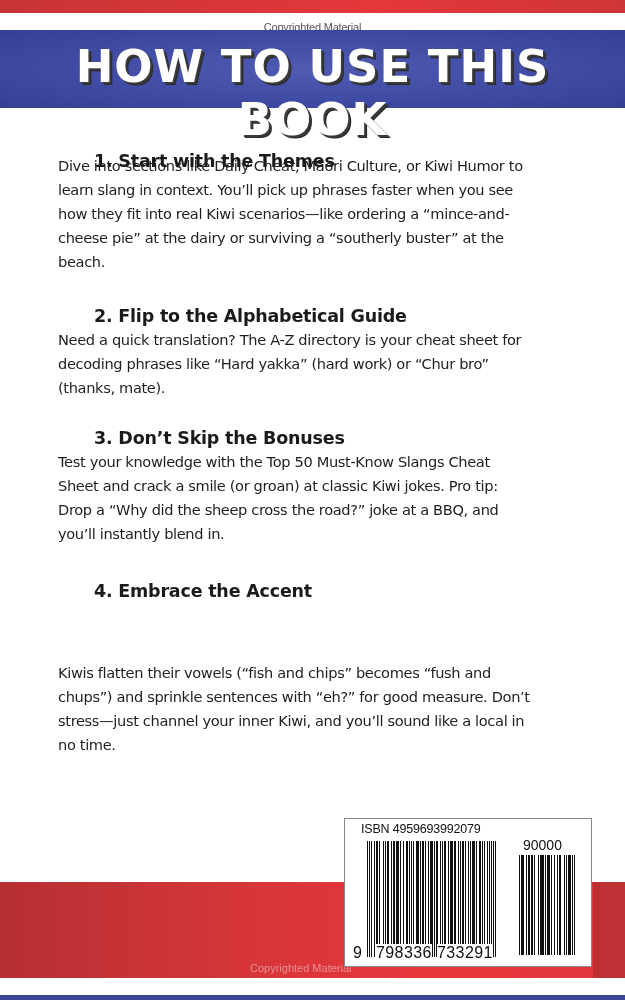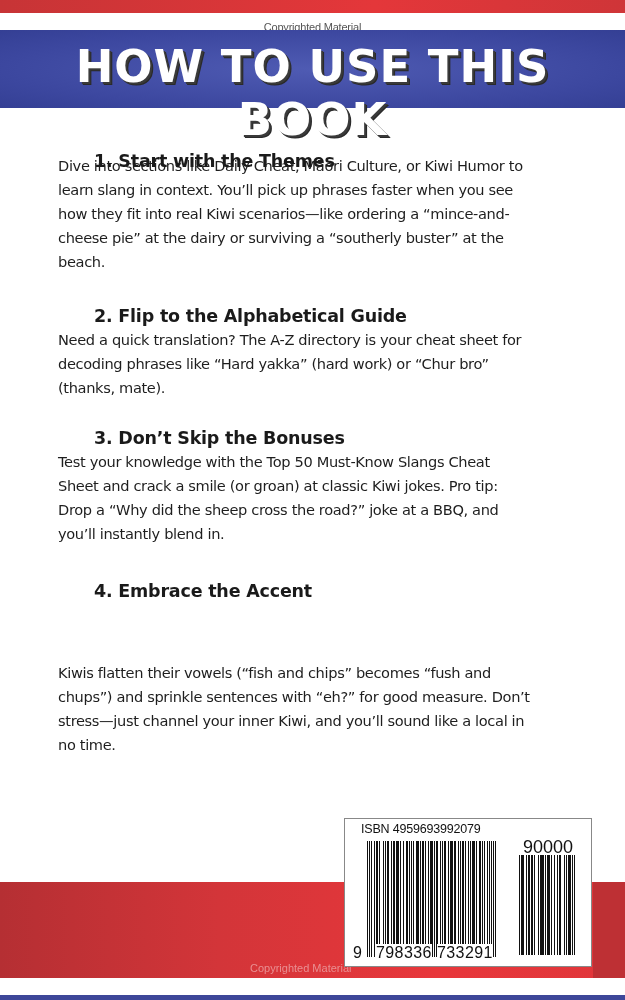--- a/index.html
+++ b/index.html
@@ -10,21 +10,21 @@
   .copyright-top { left: 0; width: 625px; top: 21px; text-align: center; font-family: "Liberation Sans", sans-serif; font-size: 11px; color: #555; letter-spacing: -0.2px; }
   .title { left: 0; top: 40px; width: 625px; text-align: center; font-family: "DejaVu Sans", sans-serif; font-weight: bold; font-size: 45px; color: #ffffff; letter-spacing: 1px; text-shadow: 2px 2px 0 #3a3a3a, 3px 3px 0 #2a2a2a; transform: scaleY(1.0); }
   .section-heading { left: 94px; font-family: "DejaVu Sans", sans-serif; font-weight: bold; font-size: 17.5px; color: #1a1a1a; letter-spacing: -0.2px; }
   .section-body { left: 58px; width: 520px; font-family: "DejaVu Sans", sans-serif; font-size: 14.6px; line-height: 24px; color: #1e1e1e; letter-spacing: -0.35px; white-space: pre-line; }
   .red-bottom { left: 0; top: 882px; width: 625px; height: 96px; background: linear-gradient(90deg, #b52f33 0%, #d33539 35%, #e8373b 70%, #e0363a 100%); }
   .red-bottom-right { left: 593px; top: 882px; width: 32px; height: 96px; background: #be3034; }
   .blue-bottom { left: 0; top: 995px; width: 625px; height: 5px; background: #3d4799; }
   .copyright-bottom { left: 250px; top: 962px; font-family: "Liberation Sans", sans-serif; font-size: 11px; color: #e98f92; }
   .barcode-box { left: 344px; top: 818px; width: 248px; height: 149px; background: #ffffff; border: 1px solid #888; box-sizing: border-box; }
   .isbn-label { left: 16px; top: 3px; font-family: "Liberation Sans", sans-serif; font-size: 12.5px; color: #111; letter-spacing: -0.2px; }
-  .addon-label { left: 178px; top: 18px; font-family: "Liberation Sans", sans-serif; font-size: 18px; color: #111; }
+  .addon-label { left: 178px; top: 18px; font-family: "Liberation Sans", sans-serif; font-size: 14px; color: #111; }
   .digits { top: 125px; font-family: "Liberation Sans", sans-serif; font-size: 16px; color: #111; letter-spacing: 0.4px; background: #fff; }
   .bars { position: absolute; display: flex; align-items: flex-start; }
   .bar { height: 100%; }
 </style>
 </head>
 <body>
 
 <div class="abs red-top"></div>
 <div class="abs copyright-top">Copyrighted Material</div>
 <div class="abs blue-top"></div>

